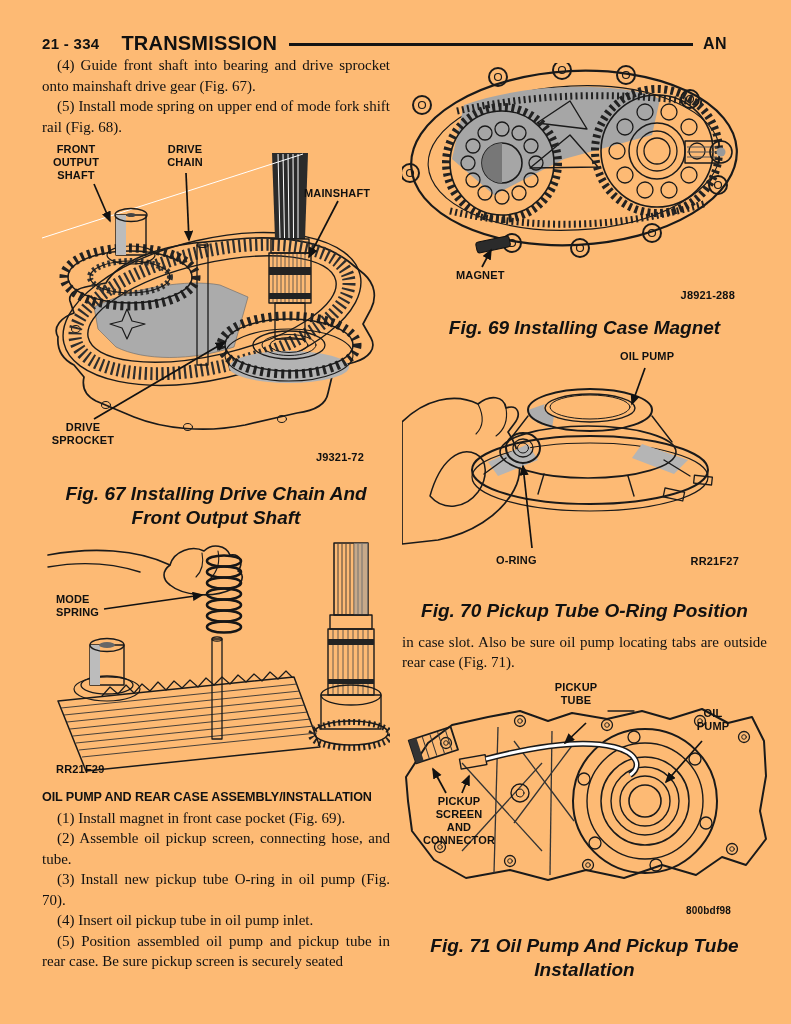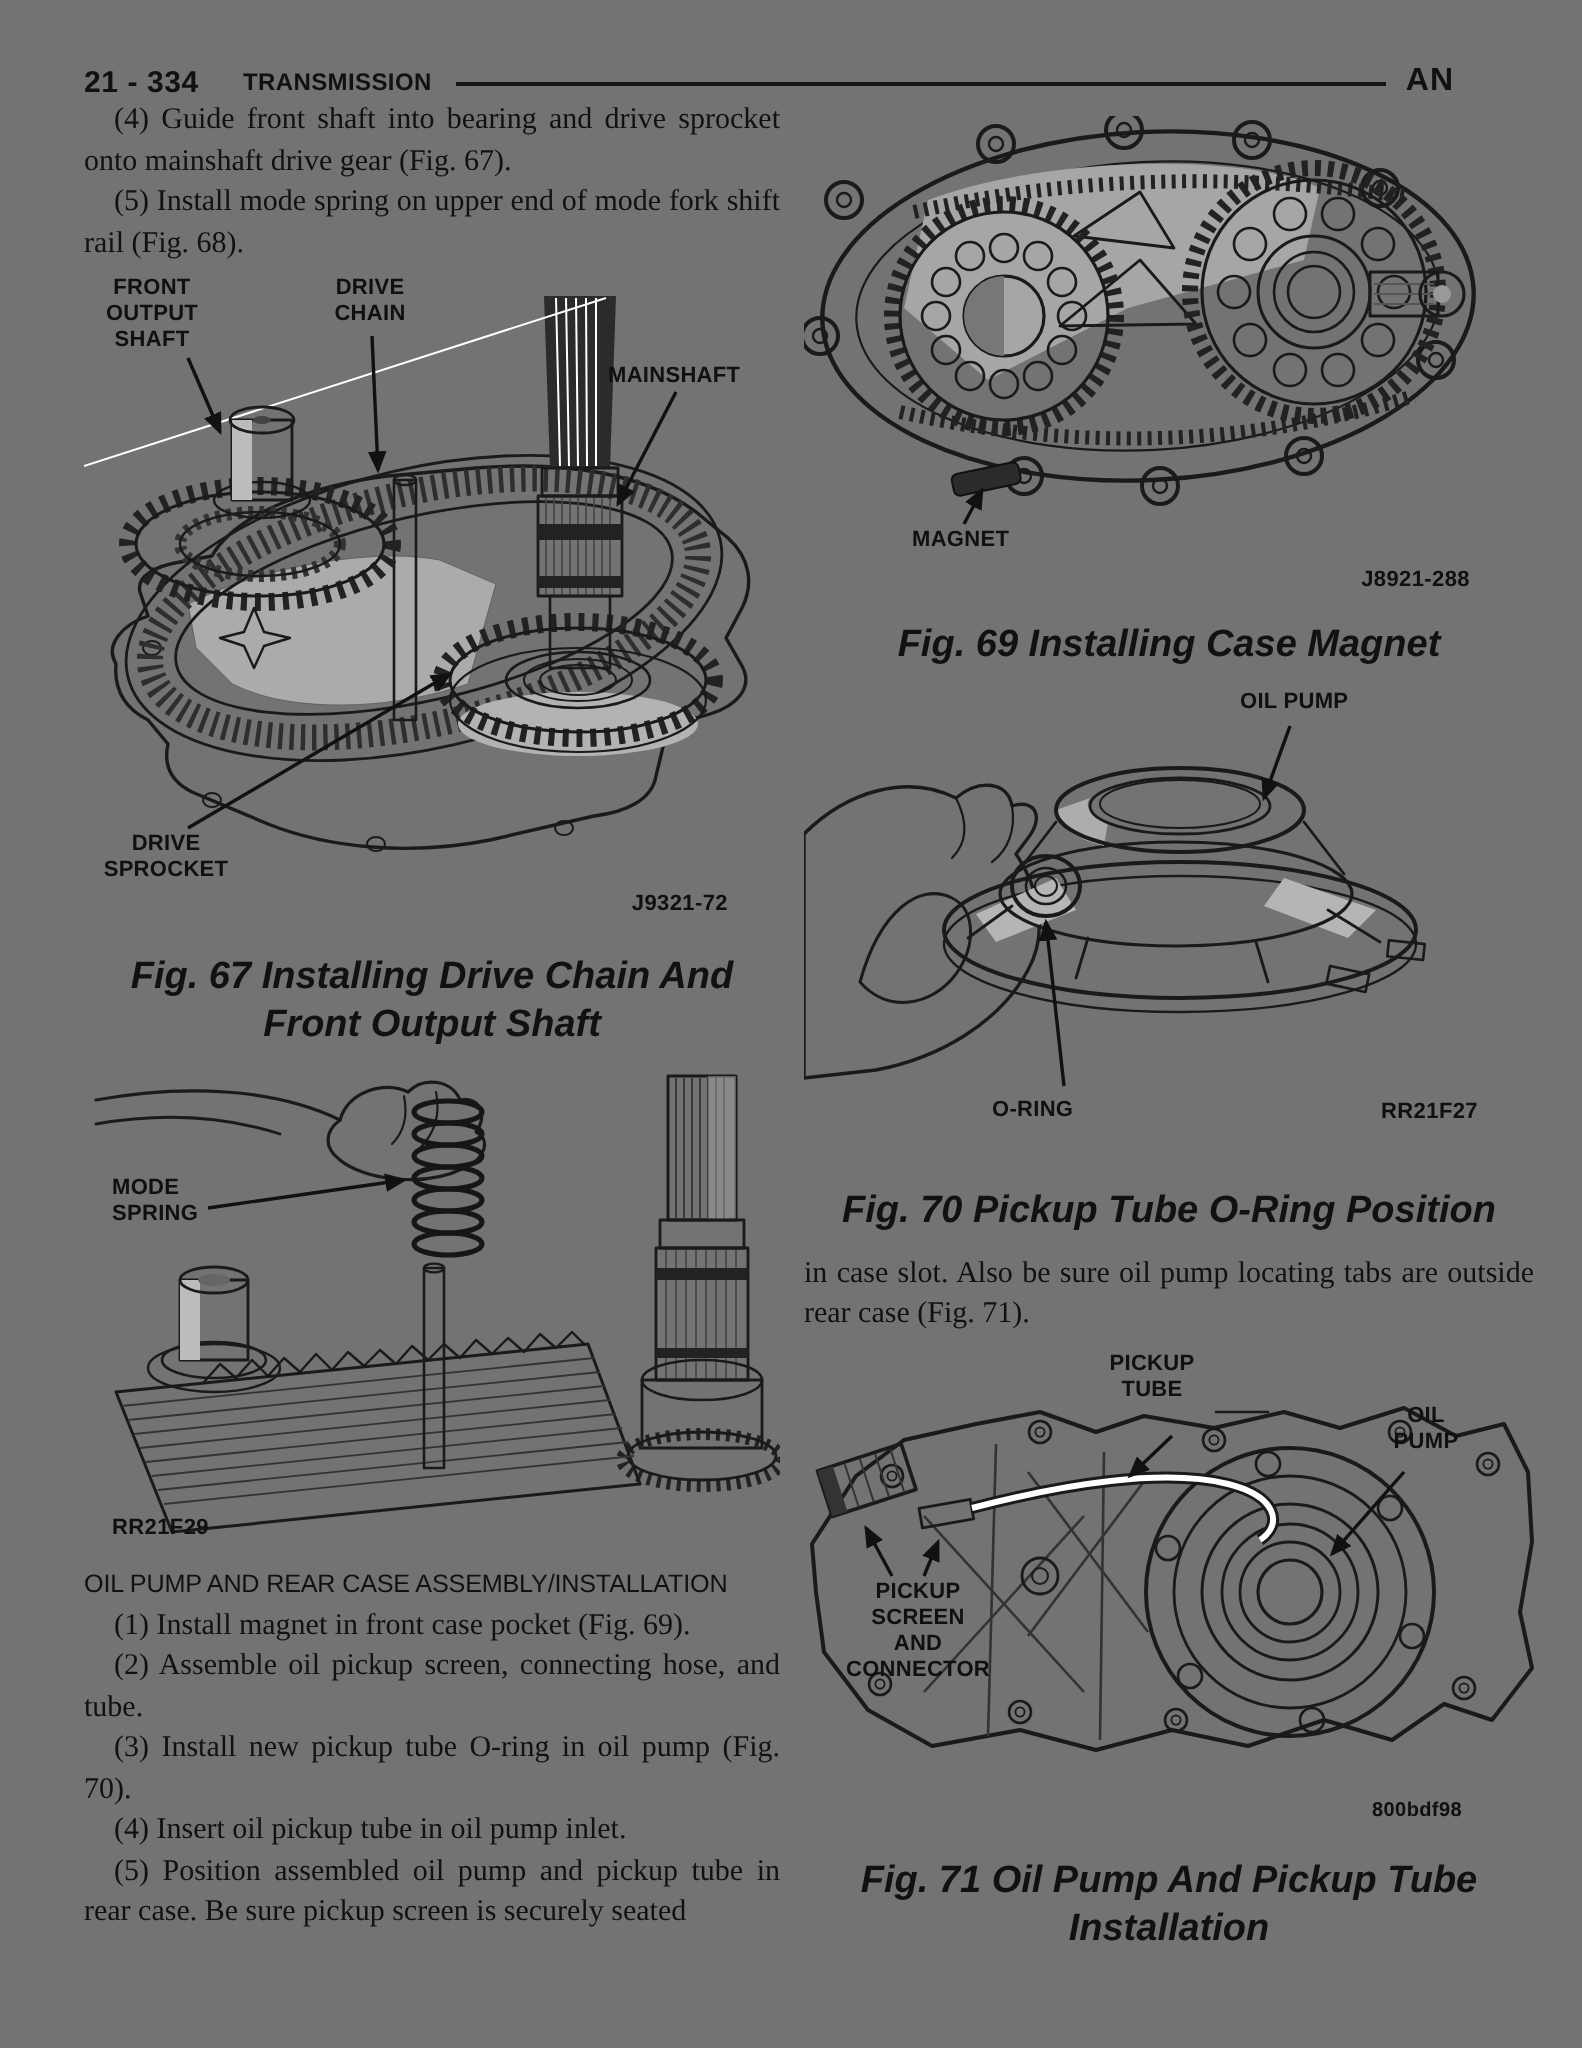--- a/index.html
+++ b/index.html
@@ -1,31 +1,31 @@
 <!DOCTYPE html>
 <html><head>
 <meta charset="utf-8">
 <style>
   html,body{margin:0;padding:0;background:#e8e8e8;}
-  .page{position:relative;width:791px;height:1024px;background:#737373;margin:0 auto;overflow:hidden;color:#111;}
+  .page{position:relative;width:791px;height:1024px;background:#fdba74;margin:0 auto;overflow:hidden;color:#111;}
   
   .hdr{display:flex;align-items:center;padding:32px 64px 0 42px;font-family:"Liberation Sans",sans-serif;font-weight:bold;}
   .hdr-num{font-size:15px;letter-spacing:.3px;}
-  .hdr-sec{font-size:12px;margin-left:22px;letter-spacing:.2px;}
+  .hdr-sec{font-size:20px;margin-left:22px;letter-spacing:.2px;}
   .hdr-rule{flex:1;height:2.6px;background:#141414;margin:2px 10px 0 12px;}
   .hdr-code{font-size:16px;letter-spacing:.5px;}
   .sec-title{font-family:"Liberation Sans",sans-serif;font-weight:bold;font-size:15px;letter-spacing:-.1px;margin:12px 0 8px;padding:0 0 0 42px;}
   
   .cols{display:flex;gap:12px;padding:0 24px 0 42px;}
   .col-left{width:348px;flex:none;}
   .col-right{width:365px;flex:none;padding-top:6px;}
   
   .body{font-family:"Liberation Serif",serif;font-size:15px;line-height:20.5px;text-align:justify;margin:0;}
   .step{text-indent:15px;}
-  .sub-title{font-family:"Liberation Sans",sans-serif;font-weight:normal;font-size:12.6px;white-space:nowrap;margin:7px 0 4px;letter-spacing:-.1px;}
+  .sub-title{font-family:"Liberation Sans",sans-serif;font-weight:bold;font-size:12.6px;white-space:nowrap;margin:7px 0 4px;letter-spacing:-.1px;}
   
   .fig{position:relative;margin:2px 0 0 0;}
   .fig svg{display:block;}
   .fig-label{position:absolute;font-family:"Liberation Sans",sans-serif;font-weight:bold;font-size:11px;line-height:1.18;white-space:pre-line;letter-spacing:.15px;color:#101010;}
   .fig-code{position:absolute;font-family:"Liberation Sans",sans-serif;font-weight:bold;font-size:11px;letter-spacing:.2px;color:#101010;}
   .caption{font-family:"Liberation Sans",sans-serif;font-weight:bold;font-style:italic;font-size:19px;line-height:1.28;text-align:center;margin:13px 6px 8px;}
   .cont-para{margin-top:4px;}
   
   .ln{stroke:#1a1a1a;fill:none;stroke-linecap:round;stroke-linejoin:round;}
   .arr{stroke:#111;stroke-width:1.7;fill:none;}

